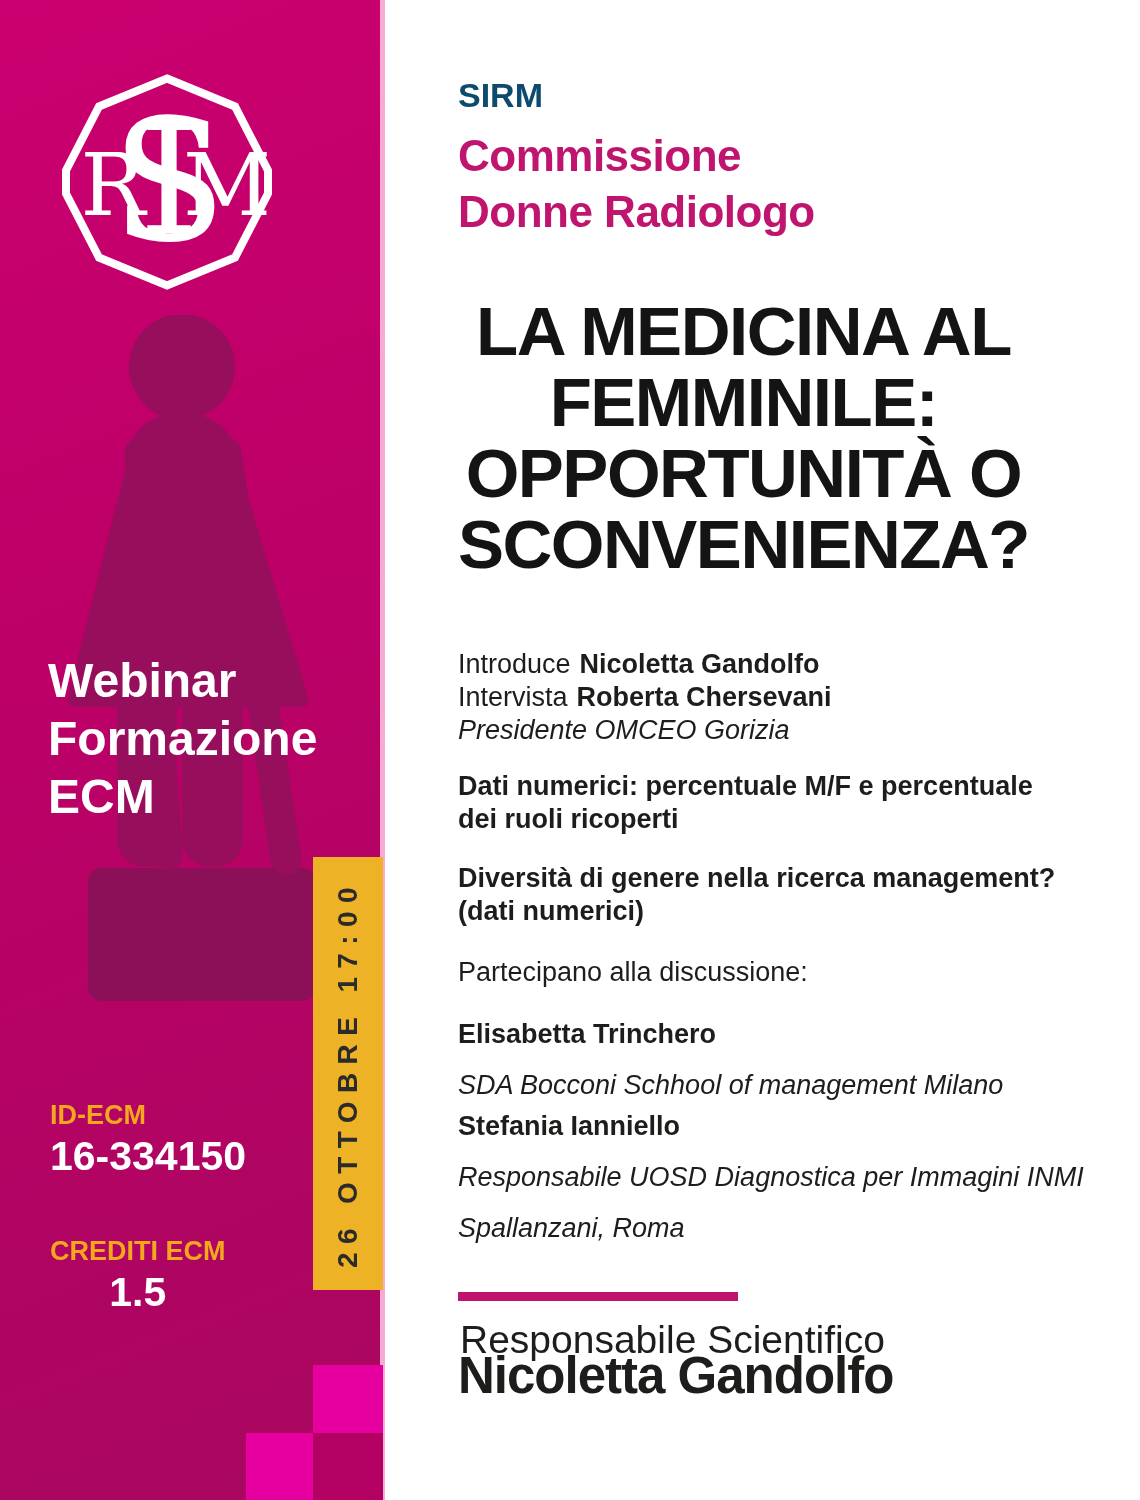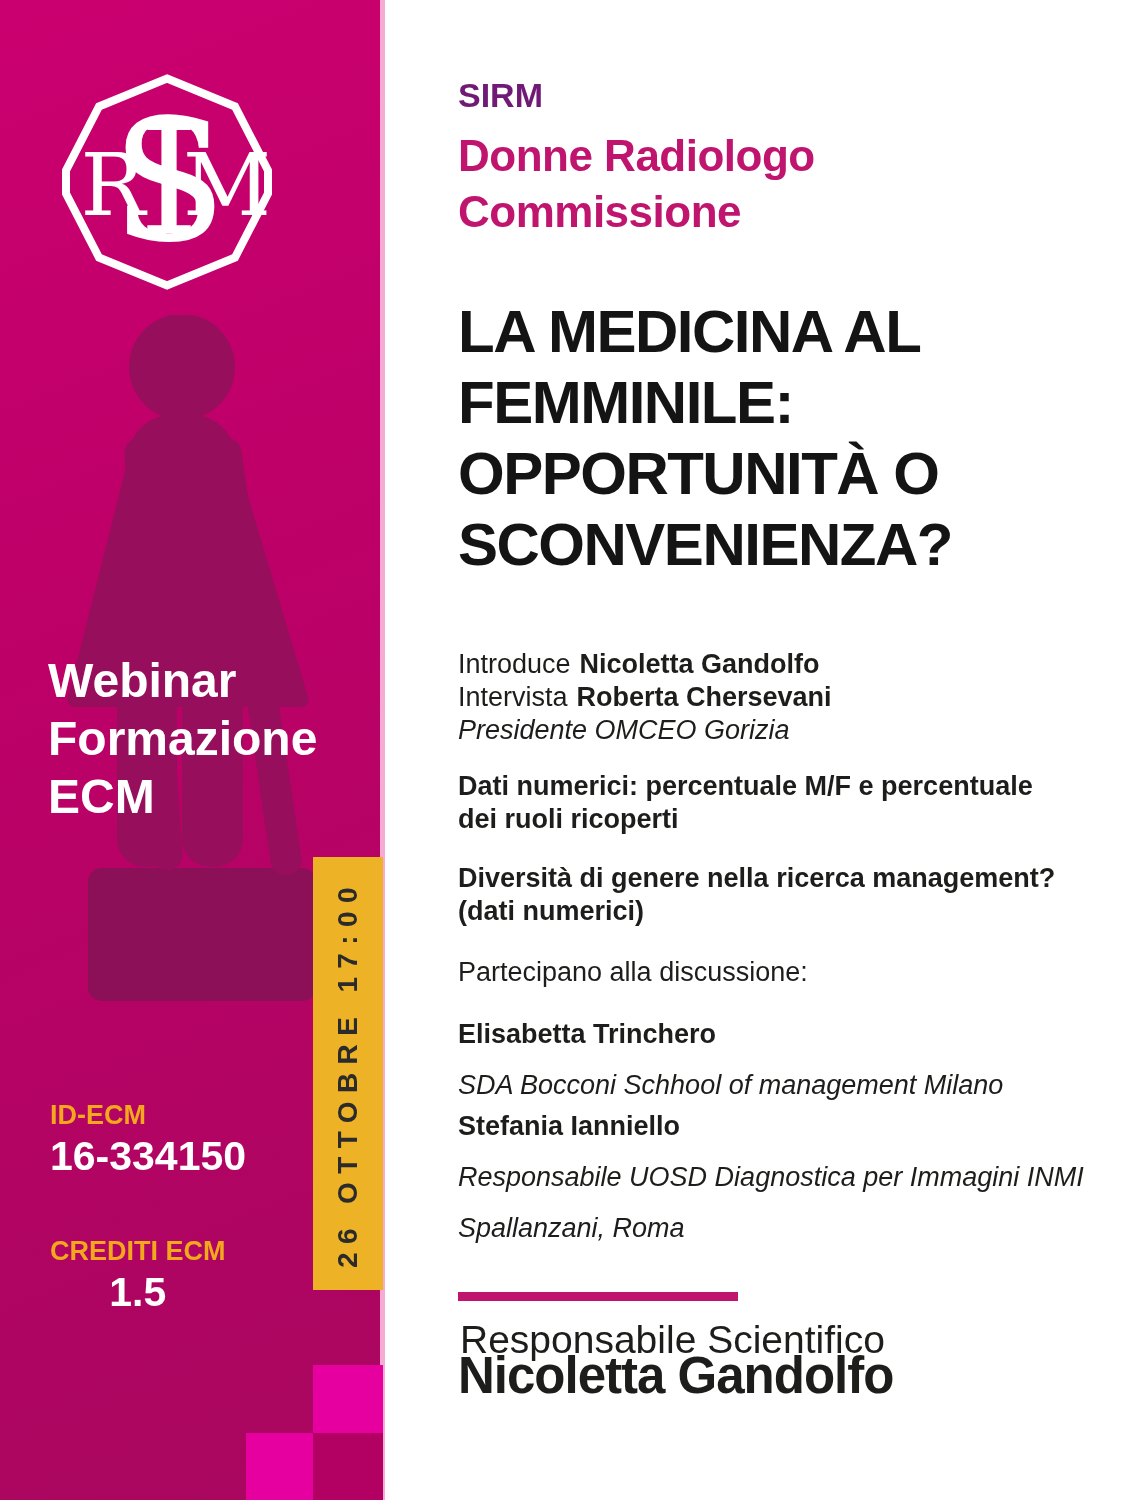--- a/index.html
+++ b/index.html
@@ -32,28 +32,28 @@
     color:#2b2b2b; font-size:28px; font-weight:bold; letter-spacing:0.3em;
     white-space:nowrap;
   }
   .sq{position:absolute; z-index:4;}
   .sq1{left:313px; top:1365px; width:70px; height:68px; background:#e6009f;}
   .sq2{left:246px; top:1433px; width:67px; height:67px; background:#e6009f;}
   .sq3{left:313px; top:1433px; width:70px; height:67px; background:#b30063;}
   .ln{display:block;}
   
   .content{position:absolute; left:458px; top:0; width:665px; color:#1d1d1b;}
-  .org{position:absolute; left:0; top:76px; font-size:34px; font-weight:bold; color:#701a75;}
+  .org{position:absolute; left:0; top:76px; font-size:34px; font-weight:bold; color:#0c4a6e;}
   .commission{
     position:absolute; left:0; top:128px; color:#c0156f;
     font-size:44px; font-weight:bold; line-height:56px; letter-spacing:-0.5px;
   }
   .title{
     position:absolute; left:0; top:296px; margin:0; color:#141414;
-    font-size:60px; font-weight:800; line-height:71px; letter-spacing:-1.5px;
+    font-size:69px; font-weight:800; line-height:71px; letter-spacing:-1.5px;text-align:center;
   }
   .body-block{position:absolute; left:0; font-size:27px; line-height:33px;}
   .intro{top:648px;}
   .role{font-style:italic;}
   .topic{font-weight:bold;}
   .topic1{top:770px;}
   .topic2{top:862px;}
   .participants-label{top:956px;}
   .p1{top:1018px;}
   .p2{top:1110px;}
@@ -121,22 +121,22 @@
     <div class="date-banner">
       <span>26 OTTOBRE 17:00</span>
     </div>
   </aside>
 
   <main class="content">
 
     <div class="org">SIRM</div>
 
     <div class="commission">
+      <span class="ln">Commissione</span>
       <span class="ln">Donne Radiologo</span>
-      <span class="ln">Commissione</span>
     </div>
 
     <h1 class="title">
       <span class="ln">LA MEDICINA AL</span>
       <span class="ln">FEMMINILE:</span>
       <span class="ln">OPPORTUNITÀ O</span>
       <span class="ln">SCONVENIENZA?</span>
     </h1>
 
     <div class="body-block intro">

